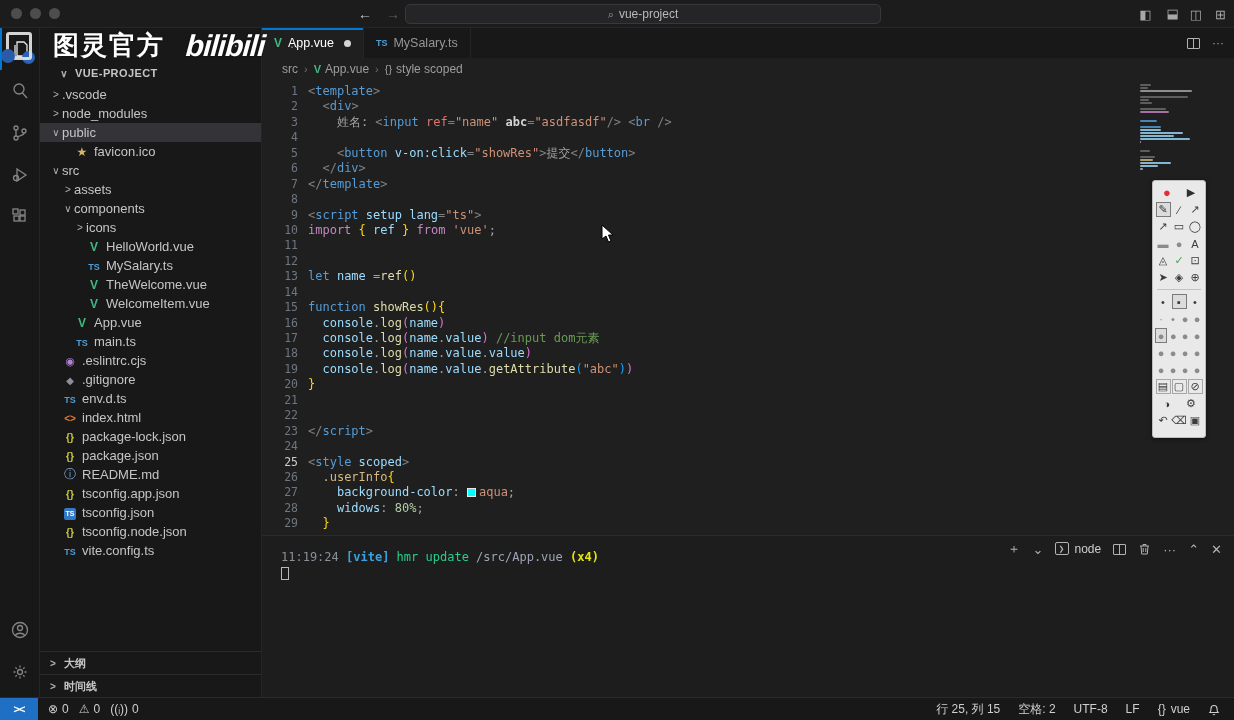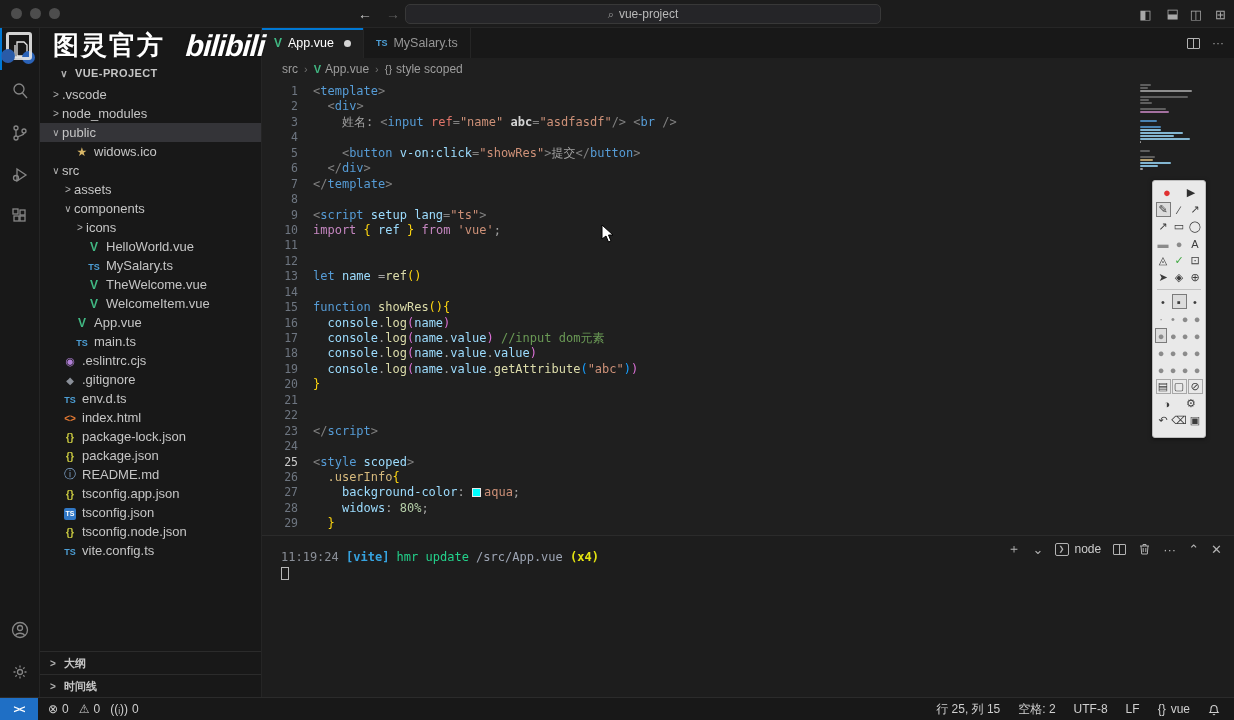--- a/index.html
+++ b/index.html
@@ -76,41 +76,41 @@
     font-size:12px; color:#9d9d9d; }
   #breadcrumb .bc-sep { font-size:11px; color:#6f6f6f; padding:0 2px; }
   #breadcrumb .bc-ic { font-size:11px; }
 
   
   #code-area { flex:1; position:relative; overflow:hidden; font-family:"DejaVu Sans Mono", monospace; }
   #code-lines { padding-top:4px; }
   .code-line { display:flex; height:15.45px; line-height:15.45px; font-size:12px; white-space:pre; }
   .code-line .ln { width:36px; text-align:right; color:#6e7681; flex:0 0 36px; font-size:11.5px; }
   .code-line.active .ln { color:#cccccc; }
-  .code-line .ctext { margin-left:15px; }
+  .code-line .ctext { margin-left:10px; }
   .tk-pun{color:#808080} .tk-tag{color:#569cd6} .tk-attr{color:#9cdcfe}
   .tk-attrw{color:#d4d4d4;font-weight:bold} .tk-refattr{color:#e0756a}
   .tk-str{color:#ce9178} .tk-kwp{color:#c586c0} .tk-kw{color:#569cd6}
   .tk-var{color:#9cdcfe} .tk-fn{color:#dcdcaa} .tk-b1{color:#ffd710}
   .tk-b2{color:#da70d6} .tk-b3{color:#179fff} .tk-cmt{color:#6a9955}
   .tk-num{color:#b5cea8} .tk-sel{color:#d7ba7d} .tk-txt{color:#a3a3a3}
   .tk-swatch{display:inline-block;width:9px;height:9px;background:#00ffff;border:1px solid #e8e8e8;margin-right:3px;vertical-align:-1px;}
   #minimap { position:absolute; top:4px; right:40px; width:54px; }
   .mm-line { height:2px; margin-bottom:1px; border-radius:1px; opacity:.8; }
 
   
   #panel { height:162px; border-top:1px solid #2b2b2b; background:#1d1d1d; position:relative;
     font-family:"Liberation Sans", sans-serif; }
   #panel-tabs { height:26px; display:flex; align-items:center; padding-left:19px; gap:22px; }
   .ptab { font-size:12px; color:#9d9d9d; height:26px; display:flex; align-items:center; position:relative; }
   .ptab.active { color:#e7e7e7; }
   .ptab.active::after { content:""; position:absolute; bottom:2px; left:0; right:0; height:1.5px; background:#0078d4; }
   #panel-actions { position:absolute; right:12px; top:0; height:26px; display:flex; align-items:center; gap:12px;
     color:#b3b3b3; font-size:13px; }
-  #panel-actions .term-badge { display:flex; align-items:center; gap:5px; font-size:12px; color:#cccccc; }
+  #panel-actions .term-badge { display:flex; gap:5px; font-size:12px; color:#cccccc; }
   .term-ic { width:14px; height:13px; border:1px solid #b3b3b3; border-radius:2px; font-size:7px;
     display:flex; align-items:center; justify-content:flex-start; padding-left:2px; color:#b3b3b3; }
   .split-ic { width:13px; height:11px; border:1px solid #b3b3b3; border-radius:1px; position:relative; }
   .split-ic::after { content:""; position:absolute; left:5px; top:0; bottom:0; width:1px; background:#b3b3b3; }
   #terminal-out { padding:14px 0 0 19px; font-family:"DejaVu Sans Mono", monospace; font-size:12px; }
   .t-dim{color:#8a8f98} .t-cyan{color:#36a3e0;font-weight:bold} .t-green{color:#23d18b}
   .t-path{color:#9da5b4} .t-yellow{color:#e5e510;font-weight:bold}
   #term-cursor { width:8px; height:13px; border:1px solid #b8b8b8; margin:3px 0 0 19px; }
 
   
@@ -250,21 +250,21 @@
             <span class="tree-chev">&gt;</span>
             <span>node_modules</span>
           </div>
           <div class="tree-row selected" style="padding-left: 10px;">
             <span class="tree-chev">∨</span>
             <span>public</span>
           </div>
           <div class="tree-row" style="padding-left: 22px;">
             <span class="tree-chev"></span>
             <span class="tree-ic"><span class="ic-star">★</span></span>
-            <span>widows.ico</span>
+            <span>favicon.ico</span>
           </div>
           <div class="tree-row" style="padding-left: 10px;">
             <span class="tree-chev">∨</span>
             <span>src</span>
           </div>
           <div class="tree-row" style="padding-left: 22px;">
             <span class="tree-chev">&gt;</span>
             <span>assets</span>
           </div>
           <div class="tree-row" style="padding-left: 22px;">

